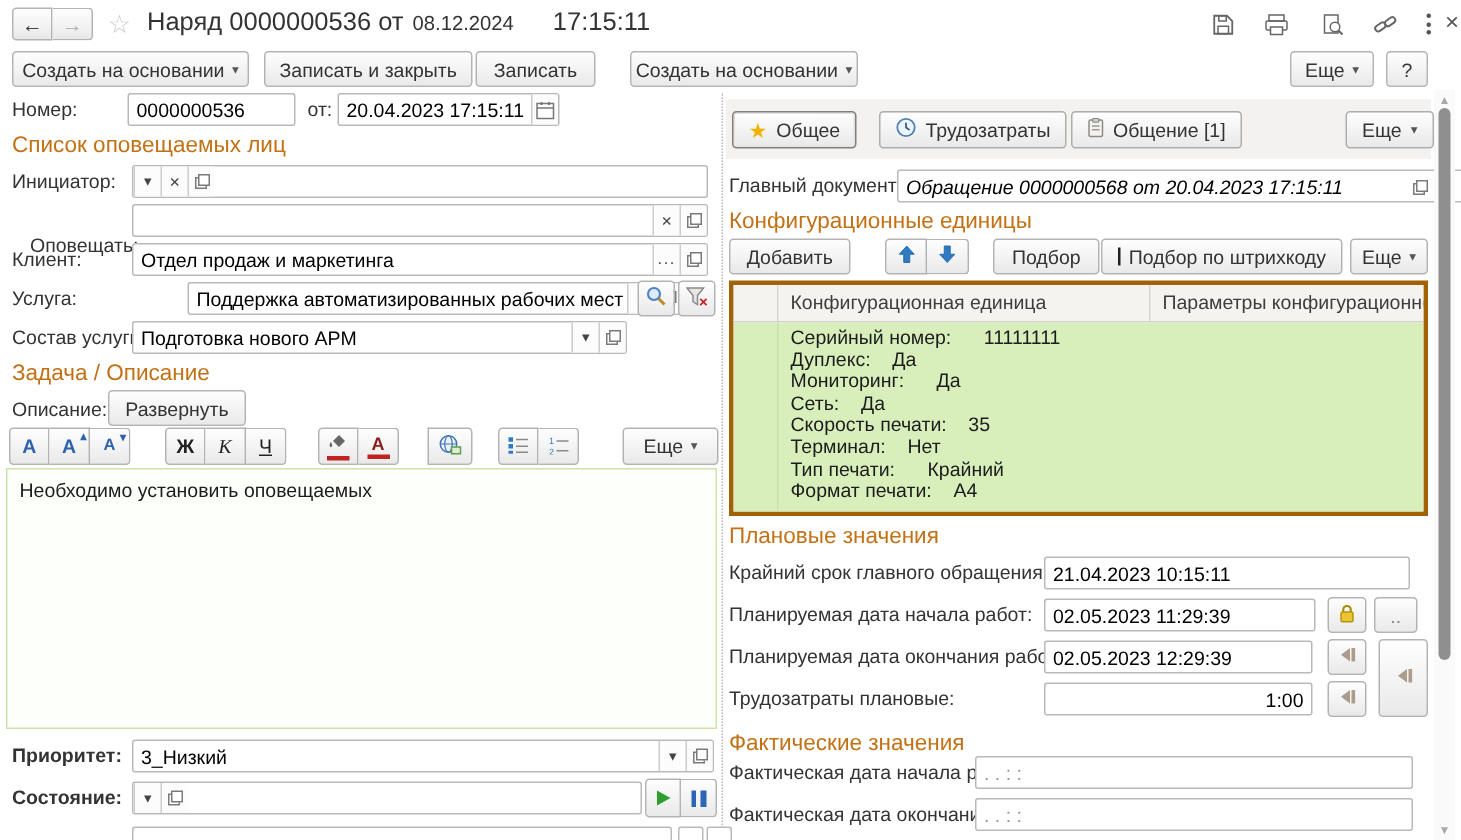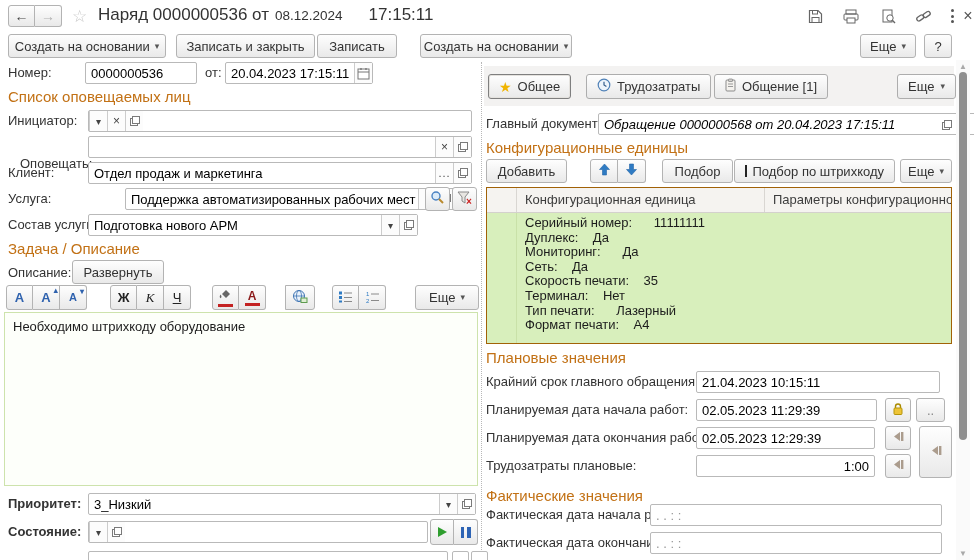--- a/index.html
+++ b/index.html
@@ -45,21 +45,21 @@
   .winicon { position: absolute; top: 8px; width: 18px; height: 16px; display: flex; align-items: center; justify-content: center; }
   .kebab-dots { display: flex; flex-direction: column; gap: 2.5px; }
   .kebab-dots i { width: 3px; height: 3px; background: #555; border-radius: 50%; }
 
   .tabstrip { position: absolute; left: 484px; top: 66px; width: 470px; height: 40px; background: #f3f2f1; }
   .tab { position: absolute; top: 74px; height: 25px; display: inline-flex; align-items: center; gap: 6px;
     padding: 0 10px; border: 1px solid #adadad; border-radius: 3px; background: linear-gradient(#fefefe, #e9e9e9); white-space: nowrap; }
   .tab.active { border-color: #7f7f7f; box-shadow: inset 0 0 0 1px #e4e2de; }
 
   .cfg-table { position: absolute; left: 486px; top: 187px; width: 466px; height: 157px;
-    border: 1px solid #a16207; background: #fff; overflow: hidden; }
+    border: 3px solid #a16207; background: #fff; overflow: hidden; }
   .cfg-head { display: flex; height: 25px; background: #f5f3f0; border-bottom: 1px solid #d4d1cd; color: #3d3d3d; }
   .cfg-head .c0, .cfg-row .c0 { width: 30px; flex: none; }
   .cfg-head .c0 { border-right: 1px solid #d9d6d2; }
   .cfg-head .c1 { width: 248px; flex: none; border-right: 1px solid #d9d6d2; padding: 4px 8px; white-space: nowrap; overflow: hidden; }
   .cfg-head .c2 { flex: 1; padding: 4px 8px; white-space: nowrap; overflow: hidden; }
   .cfg-row { display: flex; background: #d8efbc; height: 131px; }
   .cfg-row .c0 { border-right: 1px solid #c9e1a8; }
   .cfg-row .c1 { width: 248px; flex: none; border-right: 1px solid #c9e1a8; padding: 4px 8px; line-height: 15px; color: #1c1c1c; }
   .cfg-row .c2 { flex: 1; padding: 3px 8px; overflow: hidden; }
   .param-line { display: block; white-space: pre; line-height: 14.6px; font-size: 13px; color: #1c1c1c; }
@@ -330,21 +330,21 @@
             </svg>
         </span>
       </div>
     </div>
     <div class="btn" style="left:415px;top:285px;width:64px;height:25px;">
       <span>Еще</span>
       <span class="caret">▾</span>
     </div>
 
     <div class="desc-box">
-      <span>Необходимо штрихкоду оборудование</span>
+      <span>Необходимо установить оповещаемых</span>
     </div>
 
     <span class="lbl bold" style="left:8px;top:493px;">Приоритет:</span>
     <div class="fld" style="left:88px;top:493px;width:388px;">
       <span class="txt">3_Низкий</span>
       <span class="seg">▾</span>
       <span class="seg">
           <i class="icon-open"></i>
         </span>
     </div>
@@ -450,21 +450,21 @@
       </div>
       <div class="cfg-row">
         <div class="c0"></div>
         <div class="c2">
           <span class="param-line">Серийный номер:      11111111</span>
           <span class="param-line">Дуплекс:    Да</span>
           <span class="param-line">Мониторинг:      Да</span>
           <span class="param-line">Сеть:    Да</span>
           <span class="param-line">Скорость печати:    35</span>
           <span class="param-line">Терминал:    Нет</span>
-          <span class="param-line">Тип печати:      Лазерный</span>
+          <span class="param-line">Тип печати:      Крайний</span>
           <span class="param-line">Формат печати:    А4</span>
         </div>
       </div>
     </div>
 
     <span class="sect" style="left:486px;top:349px;">Плановые значения</span>
 
     <span class="lbl" style="left:486px;top:371px;">Крайний срок главного обращения:</span>
     <div class="fld" style="left:696px;top:371px;width:244px;">
       <span class="txt">21.04.2023 10:15:11</span>

